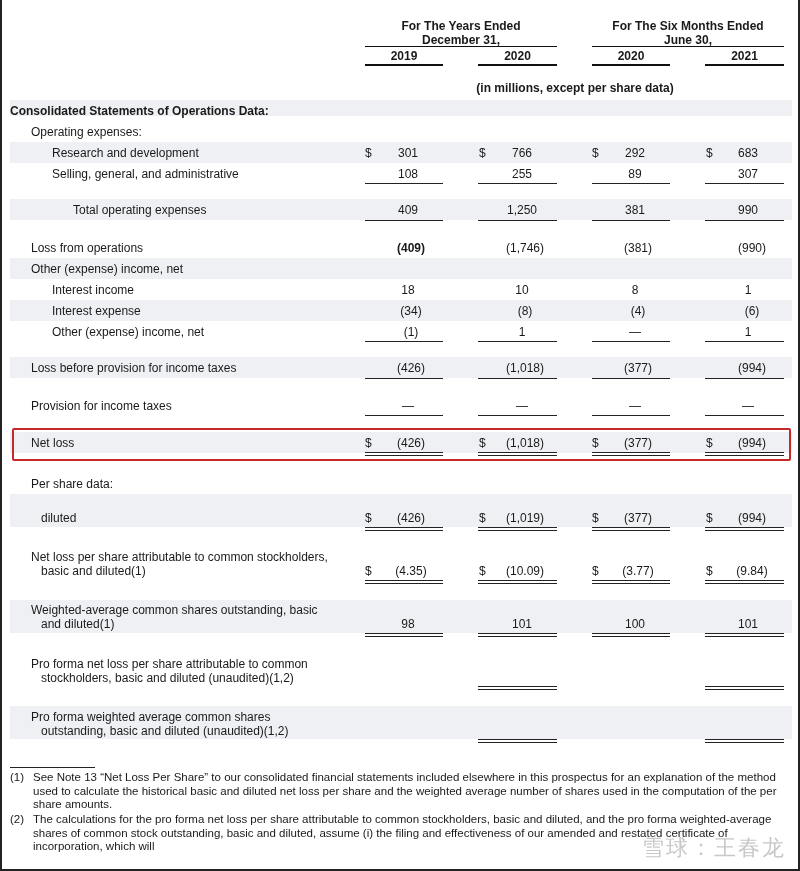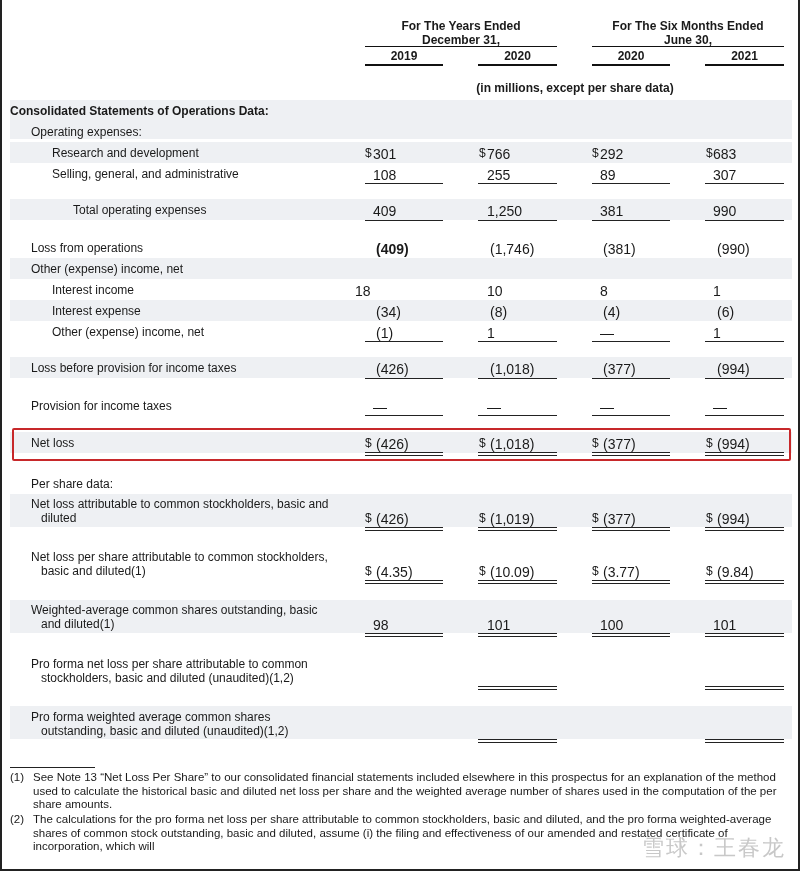--- a/index.html
+++ b/index.html
@@ -12,21 +12,21 @@
   .hdr { position:absolute; text-align:center; font-weight:bold; font-size:12px; line-height:14px; }
   .hline { position:absolute; height:2px; background:#111; }
   .year { position:absolute; font-weight:bold; text-align:center; font-size:12px; }
   .units { position:absolute; font-weight:bold; font-size:12px; text-align:center; }
 
   .row { position:absolute; left:10px; width:782px; }
   .row.shade { background:#eef0f3; }
   .lbl { position:absolute; font-size:12px; line-height:14px; white-space:nowrap; }
   .lbl.bold { font-weight:bold; }
   .dol { position:absolute; font-size:12px; }
-  .val { position:absolute; font-size:14px; text-align:left; width:70px; }
+  .val { position:absolute; font-size:12px; text-align:center; width:70px; }
   .ul { position:absolute; height:1px; background:#222; }
   .ul2 { position:absolute; height:4px; border-top:1.5px solid #222; border-bottom:1.5px solid #222; box-sizing:border-box; }
 
   .highlight { position:absolute; left:12px; top:428px; width:779px; height:33px;
                border:2px solid #c7282a; border-radius:2px; box-sizing:border-box; }
 
   .fn-rule { position:absolute; left:10px; top:767px; width:85px; height:1px; background:#222; }
   .fn { position:absolute; left:10px; width:775px; font-size:11.5px; line-height:13.5px; color:#1a1a1a; }
   .fn .num { position:absolute; left:0; top:0; }
   .fn .txt { position:absolute; left:23px; top:0; width:750px; }
@@ -54,21 +54,21 @@
 <div class="year" style="left:478px; top:49px; width:79px;">2020</div>
 <div class="year" style="left:592px; top:49px; width:78px;">2020</div>
 <div class="year" style="left:705px; top:49px; width:79px;">2021</div>
 <div class="hline" style="left:365px; top:64px; width:78px;"></div>
 <div class="hline" style="left:478px; top:64px; width:79px;"></div>
 <div class="hline" style="left:592px; top:64px; width:78px;"></div>
 <div class="hline" style="left:705px; top:64px; width:79px;"></div>
 
 <div class="units" style="left:440px; top:81px; width:270px;">(in millions, except per share data)</div>
 
-<div class="row shade" style="top:100px; height:39px;">
+<div class="row shade" style="top:100px; height:16px;">
   <div class="lbl bold" style="left:0; top:4px;">Consolidated Statements of Operations Data:</div>
 </div>
 
 <div class="row" style="top:121px; height:21px;">
   <div class="lbl" style="left:21px; top:4px;">Operating expenses:</div>
 </div>
 
 <div class="row shade" style="top:142px; height:21px;">
   <div class="lbl" style="left:42px; top:4px;">Research and development</div>
   <div class="dol" style="left:355px; top:4px;">$</div>
@@ -112,21 +112,21 @@
   <div class="val" style="left:593px; top:4px;">(381)</div>
   <div class="val" style="left:707px; top:4px;">(990)</div>
 </div>
 
 <div class="row shade" style="top:258px; height:21px;">
   <div class="lbl" style="left:21px; top:4px;">Other (expense) income, net</div>
 </div>
 
 <div class="row" style="top:279px; height:21px;">
   <div class="lbl" style="left:42px; top:4px;">Interest income</div>
-  <div class="val" style="left:345px; top:4px;">18</div>
+  <div class="val" style="left:363px; top:4px;">18</div>
   <div class="val" style="left:477px; top:4px;">10</div>
   <div class="val" style="left:590px; top:4px;">8</div>
   <div class="val" style="left:703px; top:4px;">1</div>
 </div>
 
 <div class="row shade" style="top:300px; height:21px;">
   <div class="lbl" style="left:42px; top:4px;">Interest expense</div>
   <div class="val" style="left:366px; top:4px;">(34)</div>
   <div class="val" style="left:480px; top:4px;">(8)</div>
   <div class="val" style="left:593px; top:4px;">(4)</div>
@@ -184,21 +184,20 @@
 <div class="ul2" style="left:478px; top:452px; width:79px;"></div>
 <div class="ul2" style="left:592px; top:452px; width:78px;"></div>
 <div class="ul2" style="left:705px; top:452px; width:79px;"></div>
 <div class="highlight"></div>
 
 <div class="row" style="top:473px; height:21px;">
   <div class="lbl" style="left:21px; top:4px;">Per share data:</div>
 </div>
 
 <div class="row shade" style="top:494px; height:33px;">
-  <div class="lbl" style="left:21px; top:3px;">Net loss attributable to common stockholders, basic and</div>
   <div class="lbl" style="left:31px; top:17px;">diluted</div>
   <div class="dol" style="left:355px; top:17px;">$</div>
   <div class="val" style="left:366px; top:17px;">(426)</div>
   <div class="dol" style="left:469px; top:17px;">$</div>
   <div class="val" style="left:480px; top:17px;">(1,019)</div>
   <div class="dol" style="left:582px; top:17px;">$</div>
   <div class="val" style="left:593px; top:17px;">(377)</div>
   <div class="dol" style="left:696px; top:17px;">$</div>
   <div class="val" style="left:707px; top:17px;">(994)</div>
 </div>

